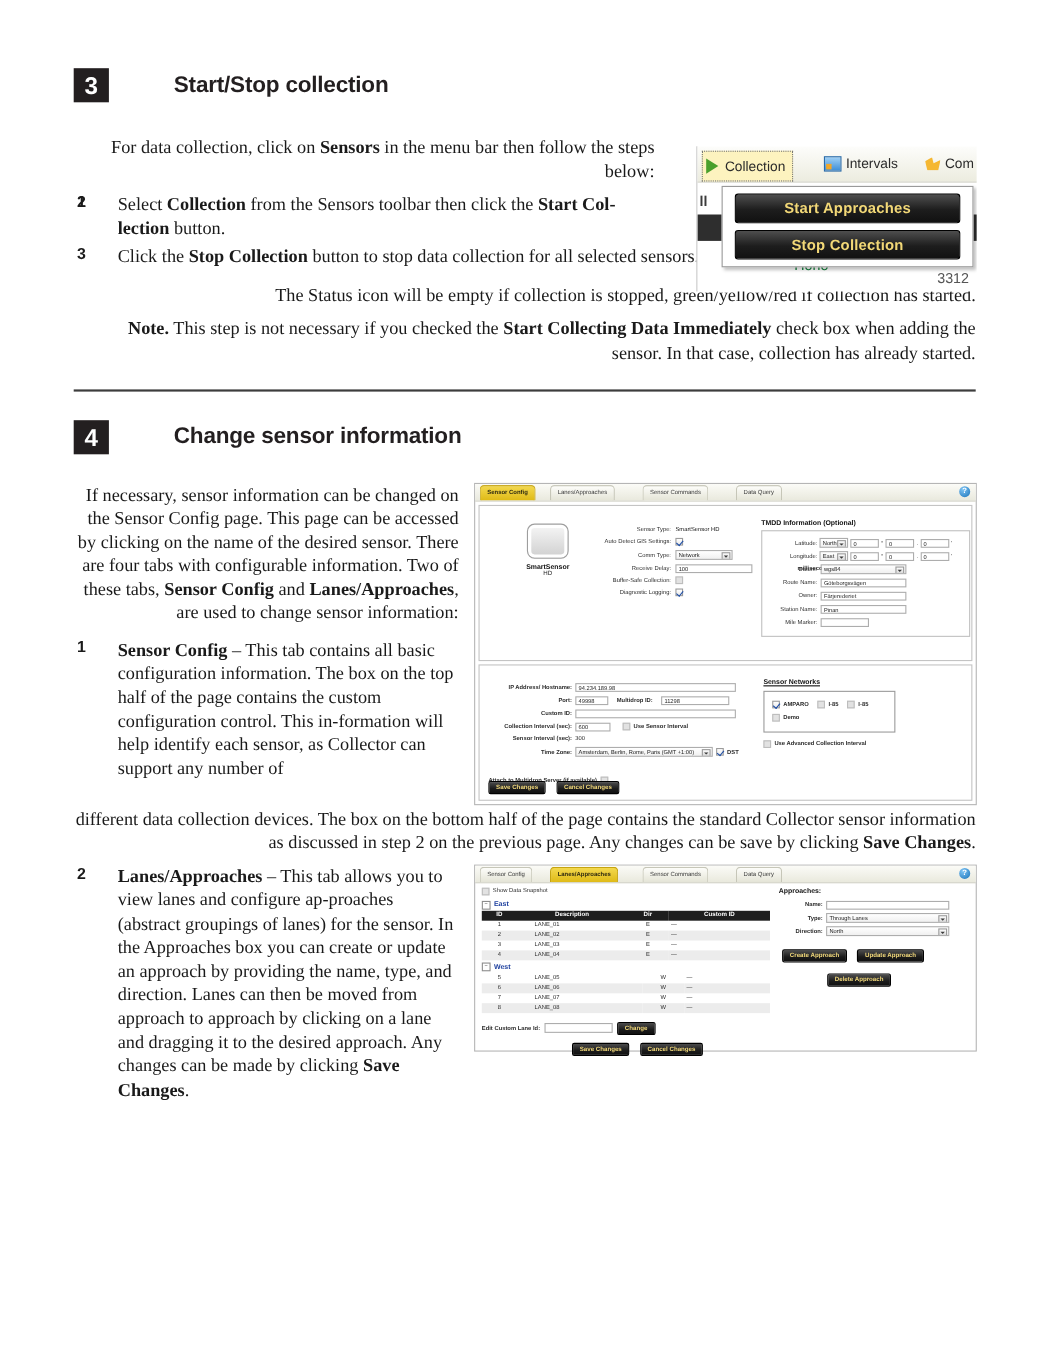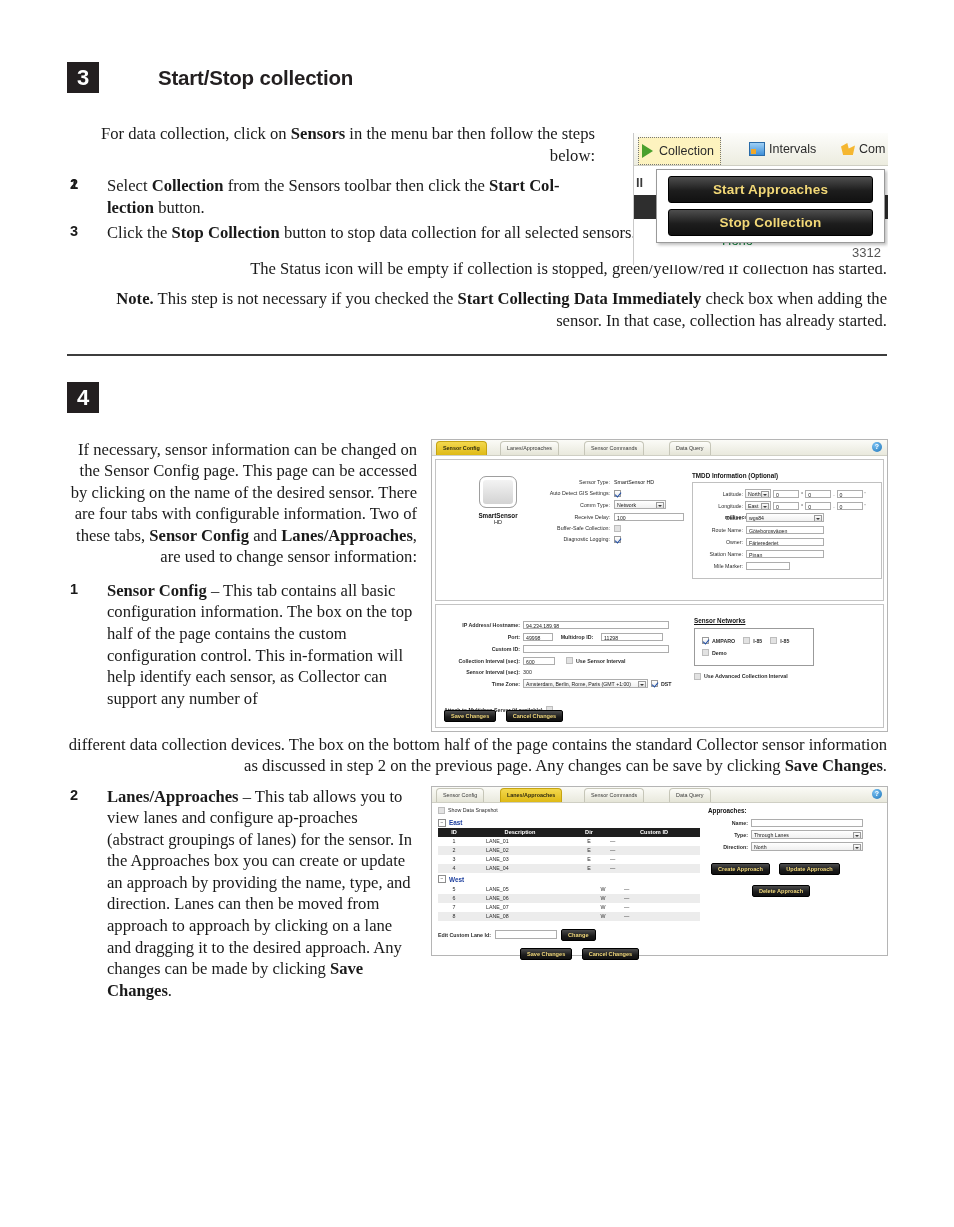--- a/index.html
+++ b/index.html
@@ -433,20 +433,21 @@
       </li>
     </ol>
 
     <p class="body full" style="margin-top:14px">The Status icon will be empty if collection is stopped, green/yellow/red if collection has started.</p>
     <p class="body full"><b>Note.</b> This step is not necessary if you checked the <b>Start Collecting Data Immediately</b> check box when adding the sensor. In that case, collection has already started.</p>
 
     <hr class="rule">
 
     <div class="section-head" style="margin-bottom:26px">
       <div class="step-box">4</div>
+      <div class="section-title">Change sensor information</div>
     </div>
 
     <div class="two-col">
       <div class="col-text">
         <p class="body" style="width:350px">If necessary, sensor information can be changed on the Sensor Config page. This page can be accessed by clicking on the name of the desired sensor. There are four tabs with configurable information. Two of these tabs, <b>Sensor Config</b> and <b>Lanes/Approaches</b>, are used to change sensor information:</p>
         <ol class="steps" style="margin-top:12px">
           <li>
             <span class="num">1</span>
             <span style="display:inline-block;width:310px"><b>Sensor Config</b> – This tab contains all basic configuration information. The box on the top half of the page contains the custom configuration control. This in-formation will help identify each sensor, as Collector can support any number of</span>
           </li>

